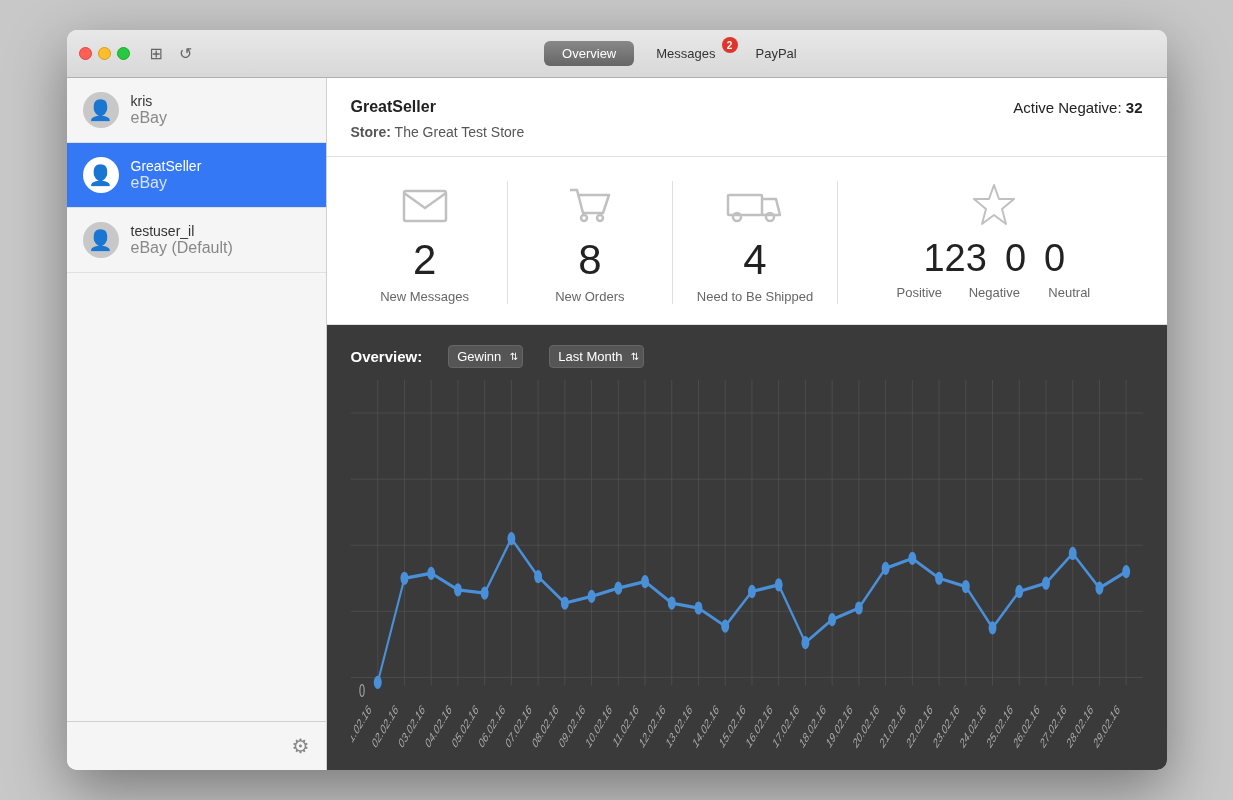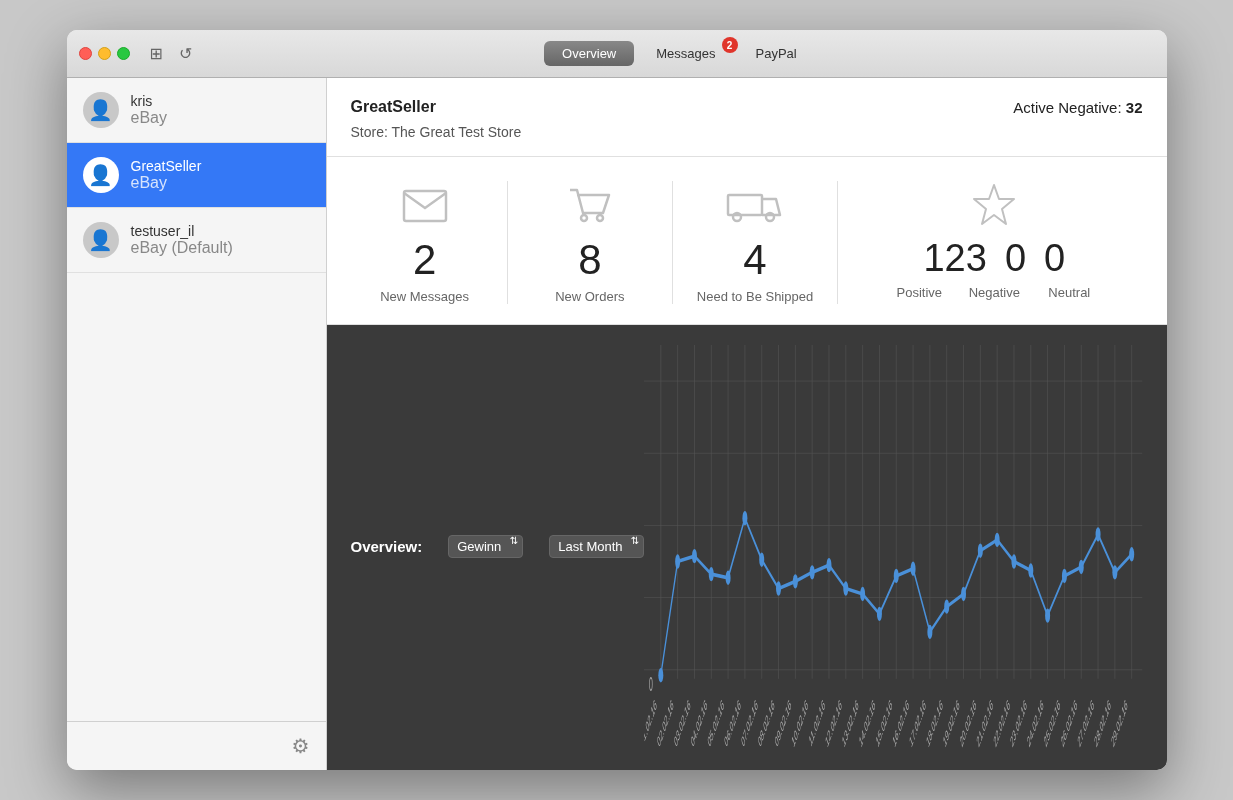--- a/index.html
+++ b/index.html
@@ -188,21 +188,21 @@
       color: #222;
     }
     .active-listings-count {
       font-weight: 700;
     }
     .store-info {
       font-size: 14px;
       color: #555;
     }
     .store-label {
-      font-weight: 400;
+      font-weight: 700;
     }
     .stats-row {
       display: flex;
       align-items: flex-start;
       padding: 24px 24px 20px;
       gap: 0;
       border-bottom: 1px solid #e0e0e0;
     }
     .stat-item {
       flex: 1;
@@ -241,20 +241,21 @@
       display: flex;
       align-items: flex-start;
       justify-content: center;
       gap: 0;
     }
     .chart-area {
       flex: 1;
       background: #3a3a3a;
       padding: 20px 24px 10px;
       display: flex;
+      flex-direction: column;
       overflow: hidden;
     }
     .chart-header {
       display: flex;
       align-items: center;
       gap: 10px;
       margin-bottom: 12px;
     }
     .chart-title {
       font-size: 15px;
@@ -269,20 +270,21 @@
       padding: 3px 20px 3px 8px;
       font-size: 13px;
       cursor: pointer;
       appearance: none;
       -webkit-appearance: none;
       position: relative;
     }
     .select-wrapper {
       position: relative;
       display: inline-flex;
+      align-items: center;
       padding-left: 16px;
     }
     .select-wrapper::after {
       content: '⇅';
       position: absolute;
       right: 5px;
       color: white;
       font-size: 10px;
       pointer-events: none;
     }

